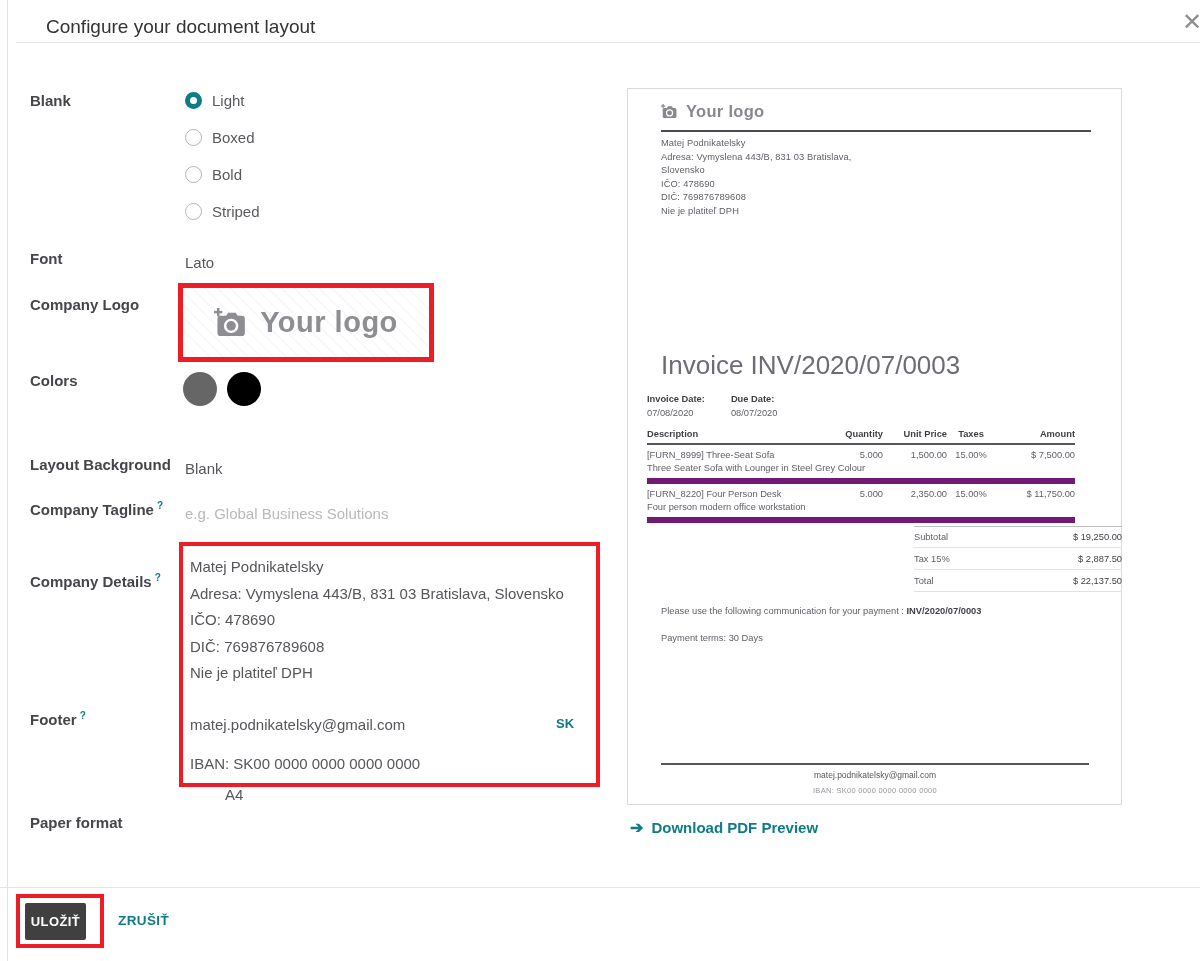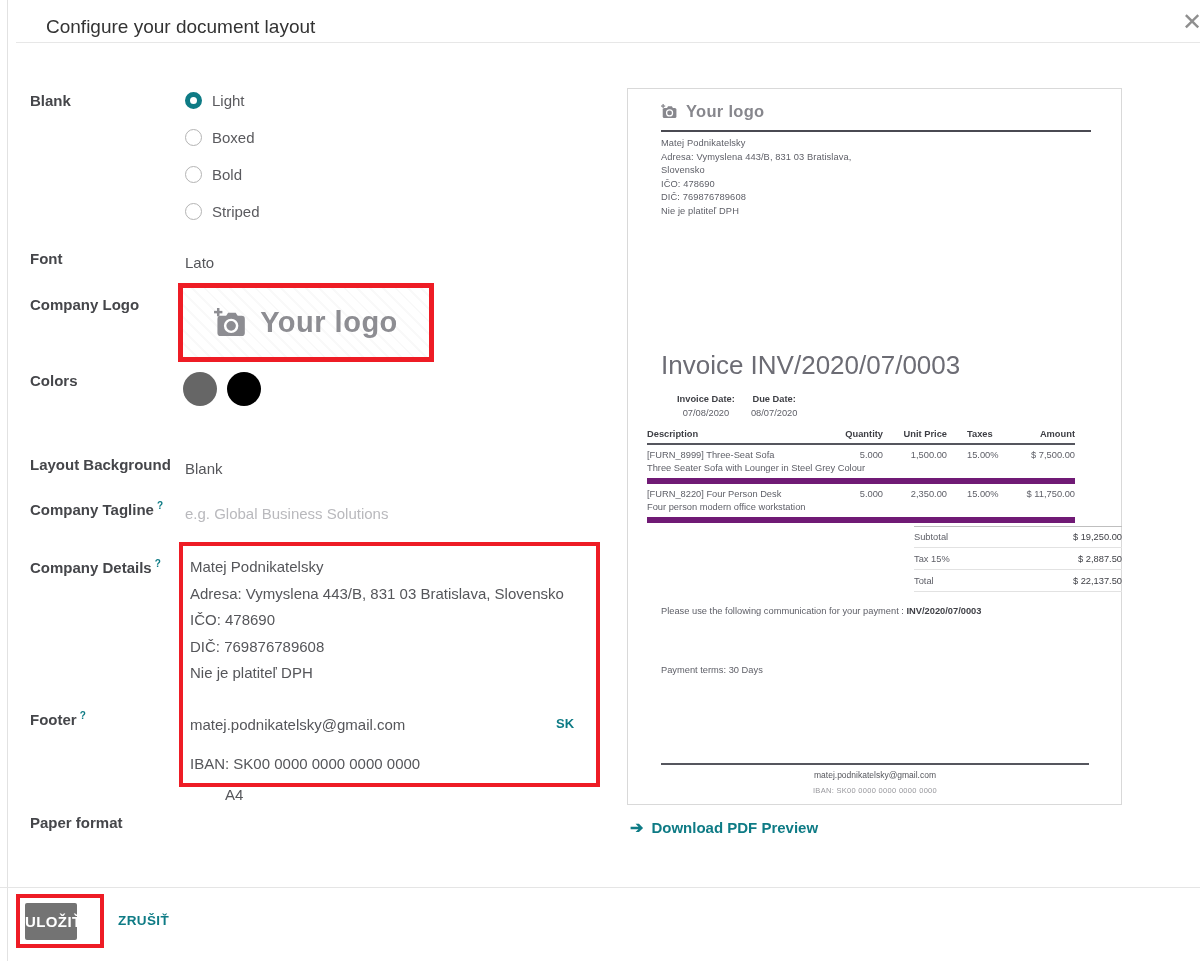--- a/index.html
+++ b/index.html
@@ -45,56 +45,56 @@
   .footer-iban { position:absolute; left:190px; top:755px; font-size:15px; color:#55565a; }
 
   
   .annot { position:absolute; border:5px solid #ee1c25; background:transparent; pointer-events:none; z-index:50; }
   .annot-logo { left:178px; top:283px; width:256px; height:79px; }
   .annot-fields { left:179px; top:542px; width:421px; height:245px; border-width:4px; }
   .annot-save { left:16px; top:894px; width:88px; height:54px; border-width:4px; }
 
   
   .actions-divider { position:absolute; left:0; top:887px; width:1200px; height:1px; background:#e5e5e5; }
-  .btn-save { position:absolute; left:25px; top:903px; width:52px; height:37px; background:#737373; color:#fff;
-    font-size:15px; font-weight:700; letter-spacing:0.4px; border:none; border-radius:2px; cursor:pointer;
+  .btn-save { position:absolute; left:25px; top:903px; width:61px; height:37px; background:#404040; color:#fff;
+    font-size:13px; font-weight:700; letter-spacing:0.4px; border:none; border-radius:2px; cursor:pointer;
     font-family:"Liberation Sans", sans-serif; }
   .btn-cancel { position:absolute; left:118px; top:913px; background:none; border:none; color:#0e7b85;
     font-size:13.5px; font-weight:700; letter-spacing:0.4px; cursor:pointer; font-family:"Liberation Sans", sans-serif; }
 
   
   .preview { position:absolute; left:627px; top:88px; width:495px; height:717px; background:#fff; border:1px solid #d9d9d9; }
   .pv-logo-row { position:absolute; left:33px; top:13px; display:flex; align-items:center; gap:8px; }
   .pv-logo-text { font-size:16.5px; font-weight:700; color:#87878d; letter-spacing:0.3px; }
   .pv-underline { position:absolute; left:33px; top:41px; width:430px; border-top:2px solid #4a4a52; }
   .pv-small { font-size:9.3px; color:#5f6068; letter-spacing:0.1px; }
   .pv-company { position:absolute; left:33px; top:48px; line-height:13.6px; }
   .pv-customer { position:absolute; left:278px; top:199px; line-height:15px; }
   .pv-title { position:absolute; left:33px; top:261px; font-size:26px; font-weight:400; color:#6c6c74; }
-  .pv-dates { position:absolute; left:49px; top:305px; display:flex; gap:16px;text-align:center; }
+  .pv-dates { position:absolute; left:19px; top:305px; display:flex; gap:26px; }
   .pv-date-label { font-size:9.3px; font-weight:700; color:#3e3f45; }
   .pv-date-value { font-size:9.3px; color:#5f6068; margin-top:4px; }
   .pv-table { position:absolute; left:19px; top:340px; width:428px; }
   .pv-thead { display:flex; font-size:9.3px; font-weight:700; color:#3e3f45; padding-bottom:4px; border-bottom:2px solid #55565e; }
   .pv-row { border-bottom:6px solid #701a75; padding:5px 0 5px 0; }
   .pv-row-line1 { display:flex; font-size:9.3px; color:#5f6068; }
   .pv-row-line2 { font-size:9.3px; color:#5f6068; margin-top:3px; }
   .c-desc { flex:1; text-align:left; padding-right:4px; }
   .c-qty { width:52px; text-align:right; }
   .c-price { width:64px; text-align:right; }
-  .c-tax { width:48px; text-align:left;padding-left:20px; }
+  .c-tax { width:48px; text-align:center; }
   .c-amt { width:80px; text-align:right; }
   .pv-totals { position:absolute; left:286px; top:437px; width:208px; }
   .pv-totals .trow { display:flex; justify-content:space-between; align-items:center; height:22px;
      font-size:9.3px; color:#5f6068; border-bottom:1px solid #e2e2e2; }
   .pv-totals .trow:first-child { border-top:1px solid #bfbfbf; }
   .pv-totals .tval { color:#3e3f45; }
   .pv-payment { position:absolute; left:33px; top:517px; font-size:9.3px; color:#5f6068; }
   .pv-payment b { color:#3e3f45; }
-  .pv-terms { position:absolute; left:33px; top:544px; font-size:9.3px; color:#5f6068;margin-top:32px; }
+  .pv-terms { position:absolute; left:33px; top:544px; font-size:9.3px; color:#5f6068; }
   .pv-footer-line { position:absolute; left:33px; top:674px; width:428px; border-top:2px solid #55565e; }
   .pv-footer-email { position:absolute; left:33px; top:681px; width:428px; text-align:center; font-size:8.5px; color:#55565c; }
   .pv-footer-iban { position:absolute; left:33px; top:697px; width:428px; text-align:center; font-size:7.5px; color:#97979c; letter-spacing:0.3px; }
 
   .download-link { position:absolute; left:630px; top:818px; display:flex; align-items:center; gap:8px;
      color:#0e7b85; font-size:15px; font-weight:700; cursor:pointer; }
   .download-arrow { font-size:16px; color:#0e7b85; }
 </style>
 </head>
 <body>
@@ -143,21 +143,21 @@
   <div class="flabel" style="top:372px;">Colors</div>
   <div class="swatch s1"></div>
   <div class="swatch s2"></div>
 
   <div class="flabel" style="top:456px;">Layout Background</div>
   <div class="fvalue" style="top:460px;">Blank</div>
 
   <div class="flabel" style="top:500px;"><span>Company Tagline</span><span class="help-q">?</span></div>
   <div class="fvalue placeholder-text" style="top:505px;">e.g. Global Business Solutions</div>
 
-  <div class="flabel" style="top:558px;"><span>Company Details</span><span class="help-q">?</span></div>
+  <div class="flabel" style="top:572px;"><span>Company Details</span><span class="help-q">?</span></div>
   <div class="details-lines">
     <div>Matej Podnikatelsky</div>
     <div>Adresa: Vymyslena 443/B, 831 03 Bratislava, Slovensko</div>
     <div>IČO: 478690</div>
     <div>DIČ: 769876789608</div>
     <div>Nie je platiteľ DPH</div>
   </div>
 
   <div class="flabel" style="top:710px;"><span>Footer</span><span class="help-q">?</span></div>
   <div class="footer-email">matej.podnikatelsky@gmail.com</div>

